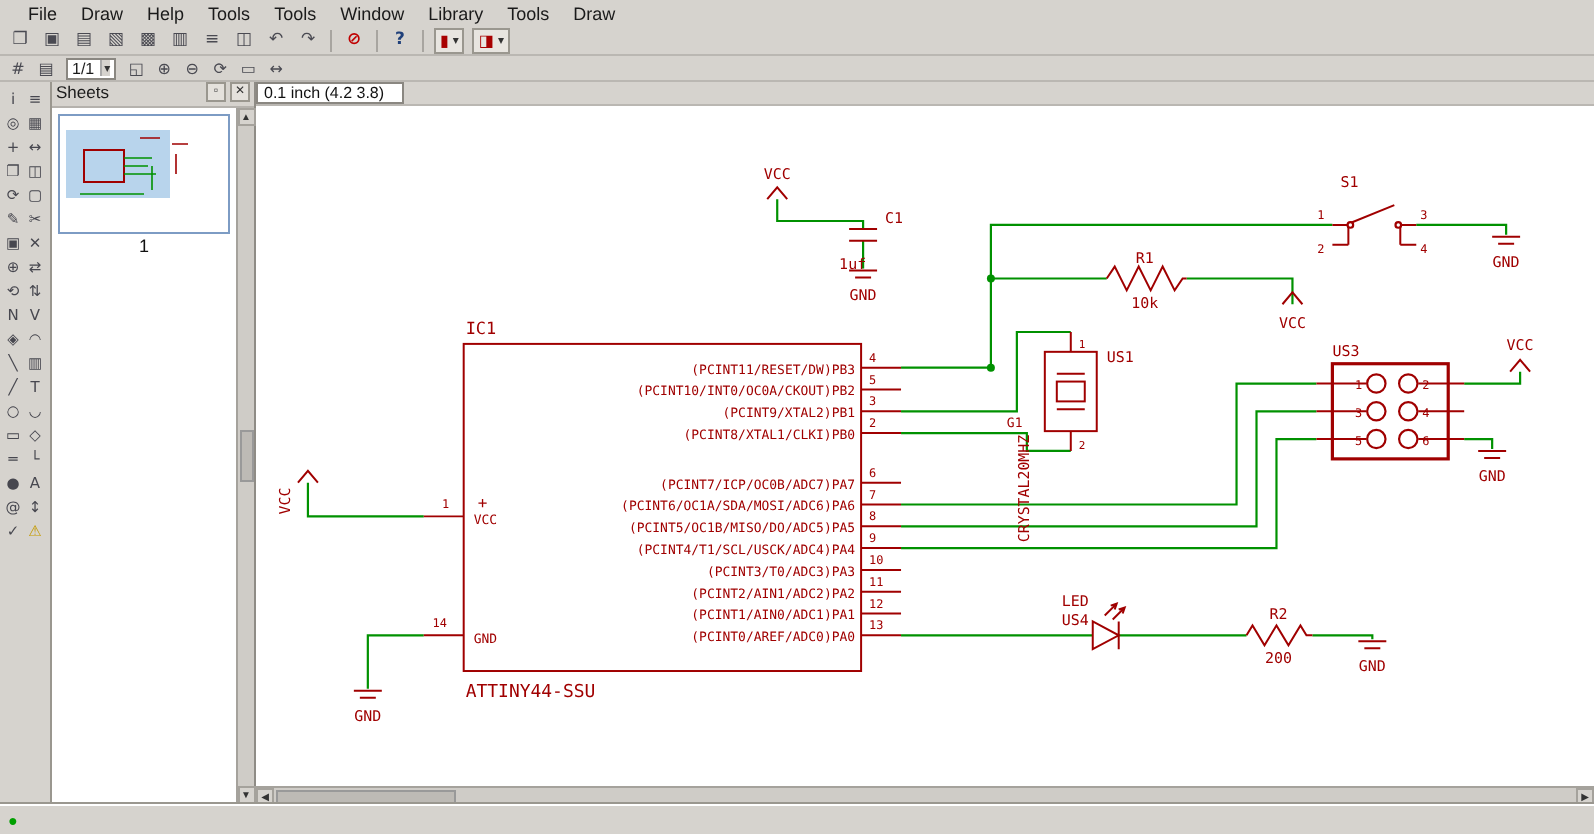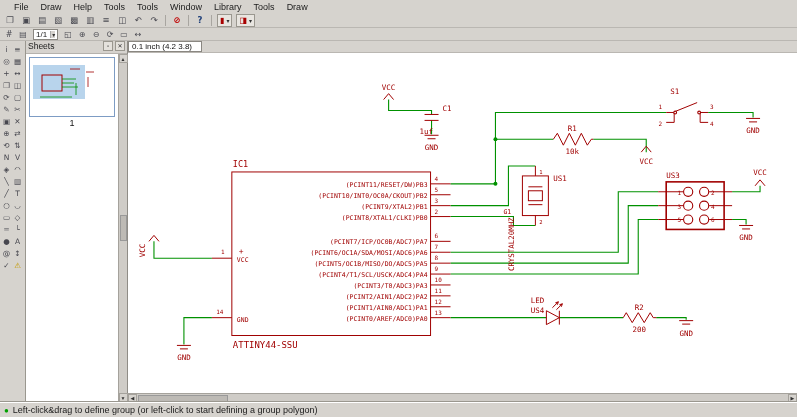--- a/index.html
+++ b/index.html
@@ -501,15 +501,14 @@
         <button class="sbarrow" data-name="scroll-left-icon">◀</button>
         <div class="hthumb" data-name="scrollbar-thumb"></div>
         <div style="flex:1"></div>
         <button class="sbarrow" data-name="scroll-right-icon">▶</button>
       </div>
     </div>
   </div>
 
   <div class="status" data-name="statusbar">
     <span class="dotg" data-name="status-dot-icon">●</span>
-    <span data-name="status-message">Left-click&amp;drag to define group (or left-click to start defining a group polygon)</span>
   </div>
 </div>
 
 </body></html>

